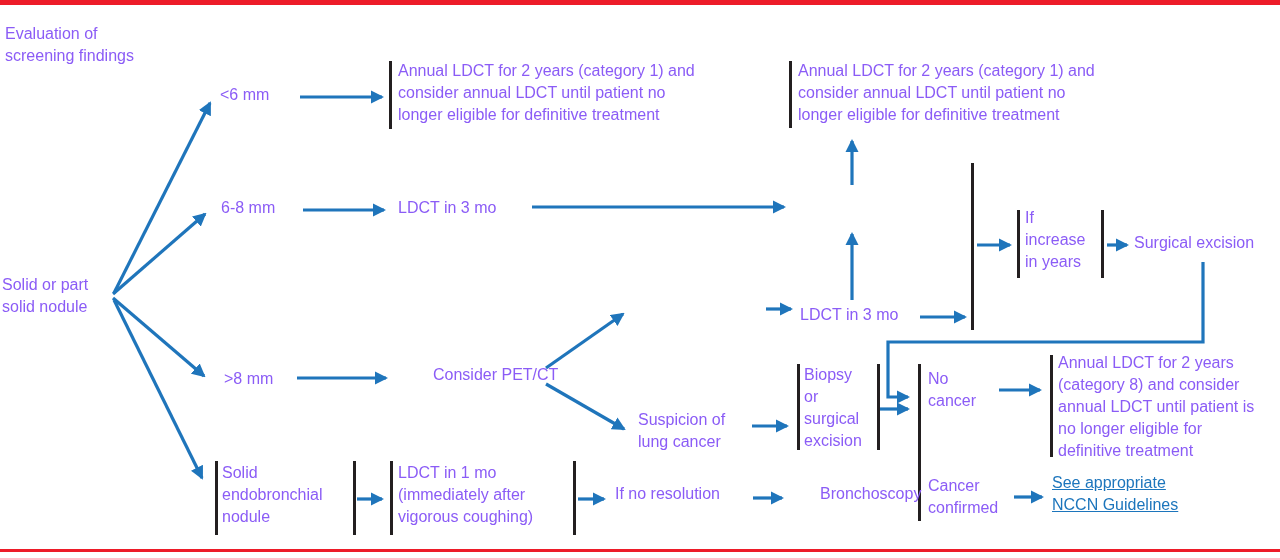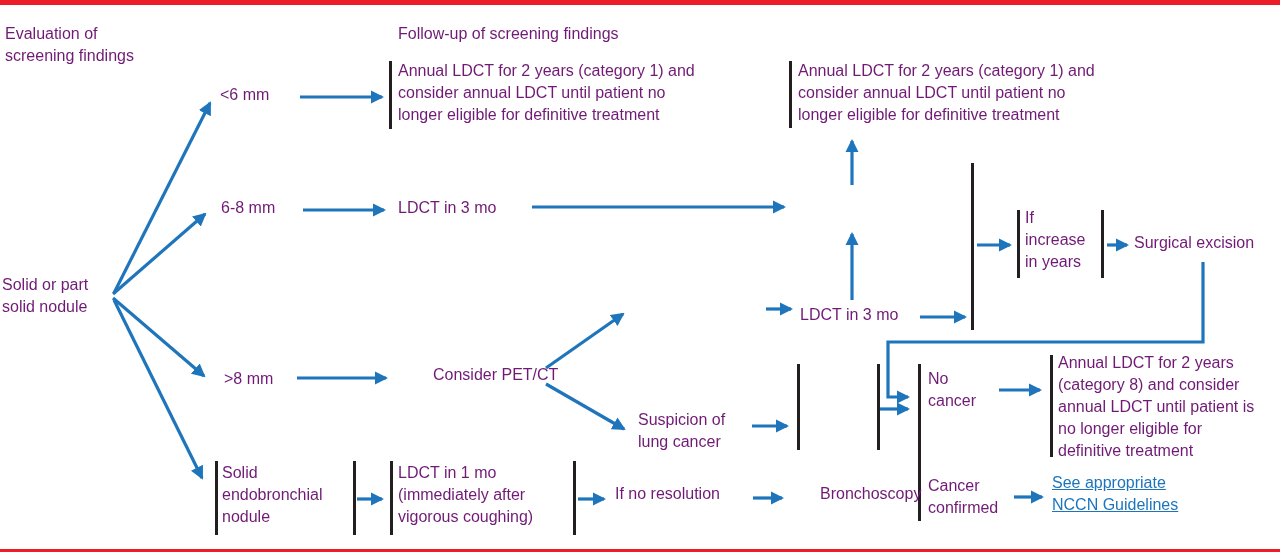--- a/index.html
+++ b/index.html
@@ -11,21 +11,21 @@
     color:#231f20;
     overflow:hidden;
   }
   .rule-red{position:absolute;left:0;width:1280px;background:#ed1c29;}
   .rule-red.top{top:0;height:5px;}
   .rule-red.bottom{top:549px;height:3px;}
   .node{
     position:absolute;
     font-size:16px;line-height:22px;
     white-space:pre-line;
-    color:#701a75;
+    color:#8b5cf6;
   }
   .vbar{position:absolute;width:3px;background:#231f20;}
   .link{
     color:#1c75bc;
     text-decoration:underline;
     cursor:pointer;
   }
   svg.flow{position:absolute;left:0;top:0;width:1280px;height:558px;}
   svg.flow line, svg.flow polyline{
     stroke:#1f75bb;stroke-width:3.2px;fill:none;
@@ -66,21 +66,20 @@
     <line x1="880" y1="409" x2="908" y2="409" marker-end="url(#ah)"></line>
     <line x1="999" y1="390" x2="1040" y2="390" marker-end="url(#ah)"></line>
     <line x1="1014" y1="497" x2="1042" y2="497" marker-end="url(#ah)"></line>
     <line x1="357" y1="499" x2="382" y2="499" marker-end="url(#ah)"></line>
     <line x1="578" y1="499" x2="604" y2="499" marker-end="url(#ah)"></line>
     <line x1="753" y1="498" x2="782" y2="498" marker-end="url(#ah)"></line>
   </svg>
 
   <div class="node" style="left:5px;top:23px;">Evaluation of
 screening findings</div>
-  <div class="node" style="left:398px;top:23px;">Follow-up of screening findings</div>
 
   <div class="node" style="left:2px;top:274px;">Solid or part
 solid nodule</div>
   <div class="node" style="left:220px;top:84px;">&lt;6 mm</div>
   <div class="node" style="left:221px;top:197px;">6-8 mm</div>
   <div class="node" style="left:224px;top:368px;">&gt;8 mm</div>
 
   <div class="vbar" style="left:389px;top:61px;height:68px;"></div>
   <div class="node" style="left:398px;top:60px;">Annual LDCT for 2 years (category 1) and
 consider annual LDCT until patient no
@@ -97,20 +96,24 @@
 increase
 in years</div>
   <div class="vbar" style="left:1101px;top:210px;height:68px;"></div>
   <div class="node" style="left:1134px;top:232px;">Surgical excision</div>
 
   <div class="node" style="left:397px;top:364px;margin-left:36px;">Consider PET/CT</div>
   <div class="node" style="left:800px;top:304px;">LDCT in 3 mo</div>
   <div class="node" style="left:638px;top:409px;">Suspicion of
 lung cancer</div>
   <div class="vbar" style="left:797px;top:364px;height:86px;"></div>
+  <div class="node" style="left:804px;top:364px;">Biopsy
+or
+surgical
+excision</div>
   <div class="vbar" style="left:877px;top:364px;height:86px;"></div>
 
   <div class="vbar" style="left:918px;top:364px;height:157px;"></div>
   <div class="node" style="left:928px;top:368px;">No
 cancer</div>
   <div class="vbar" style="left:1050px;top:355px;height:102px;"></div>
   <div class="node" style="left:1058px;top:352px;">Annual LDCT for 2 years
 (category 8) and consider
 annual LDCT until patient is
 no longer eligible for

